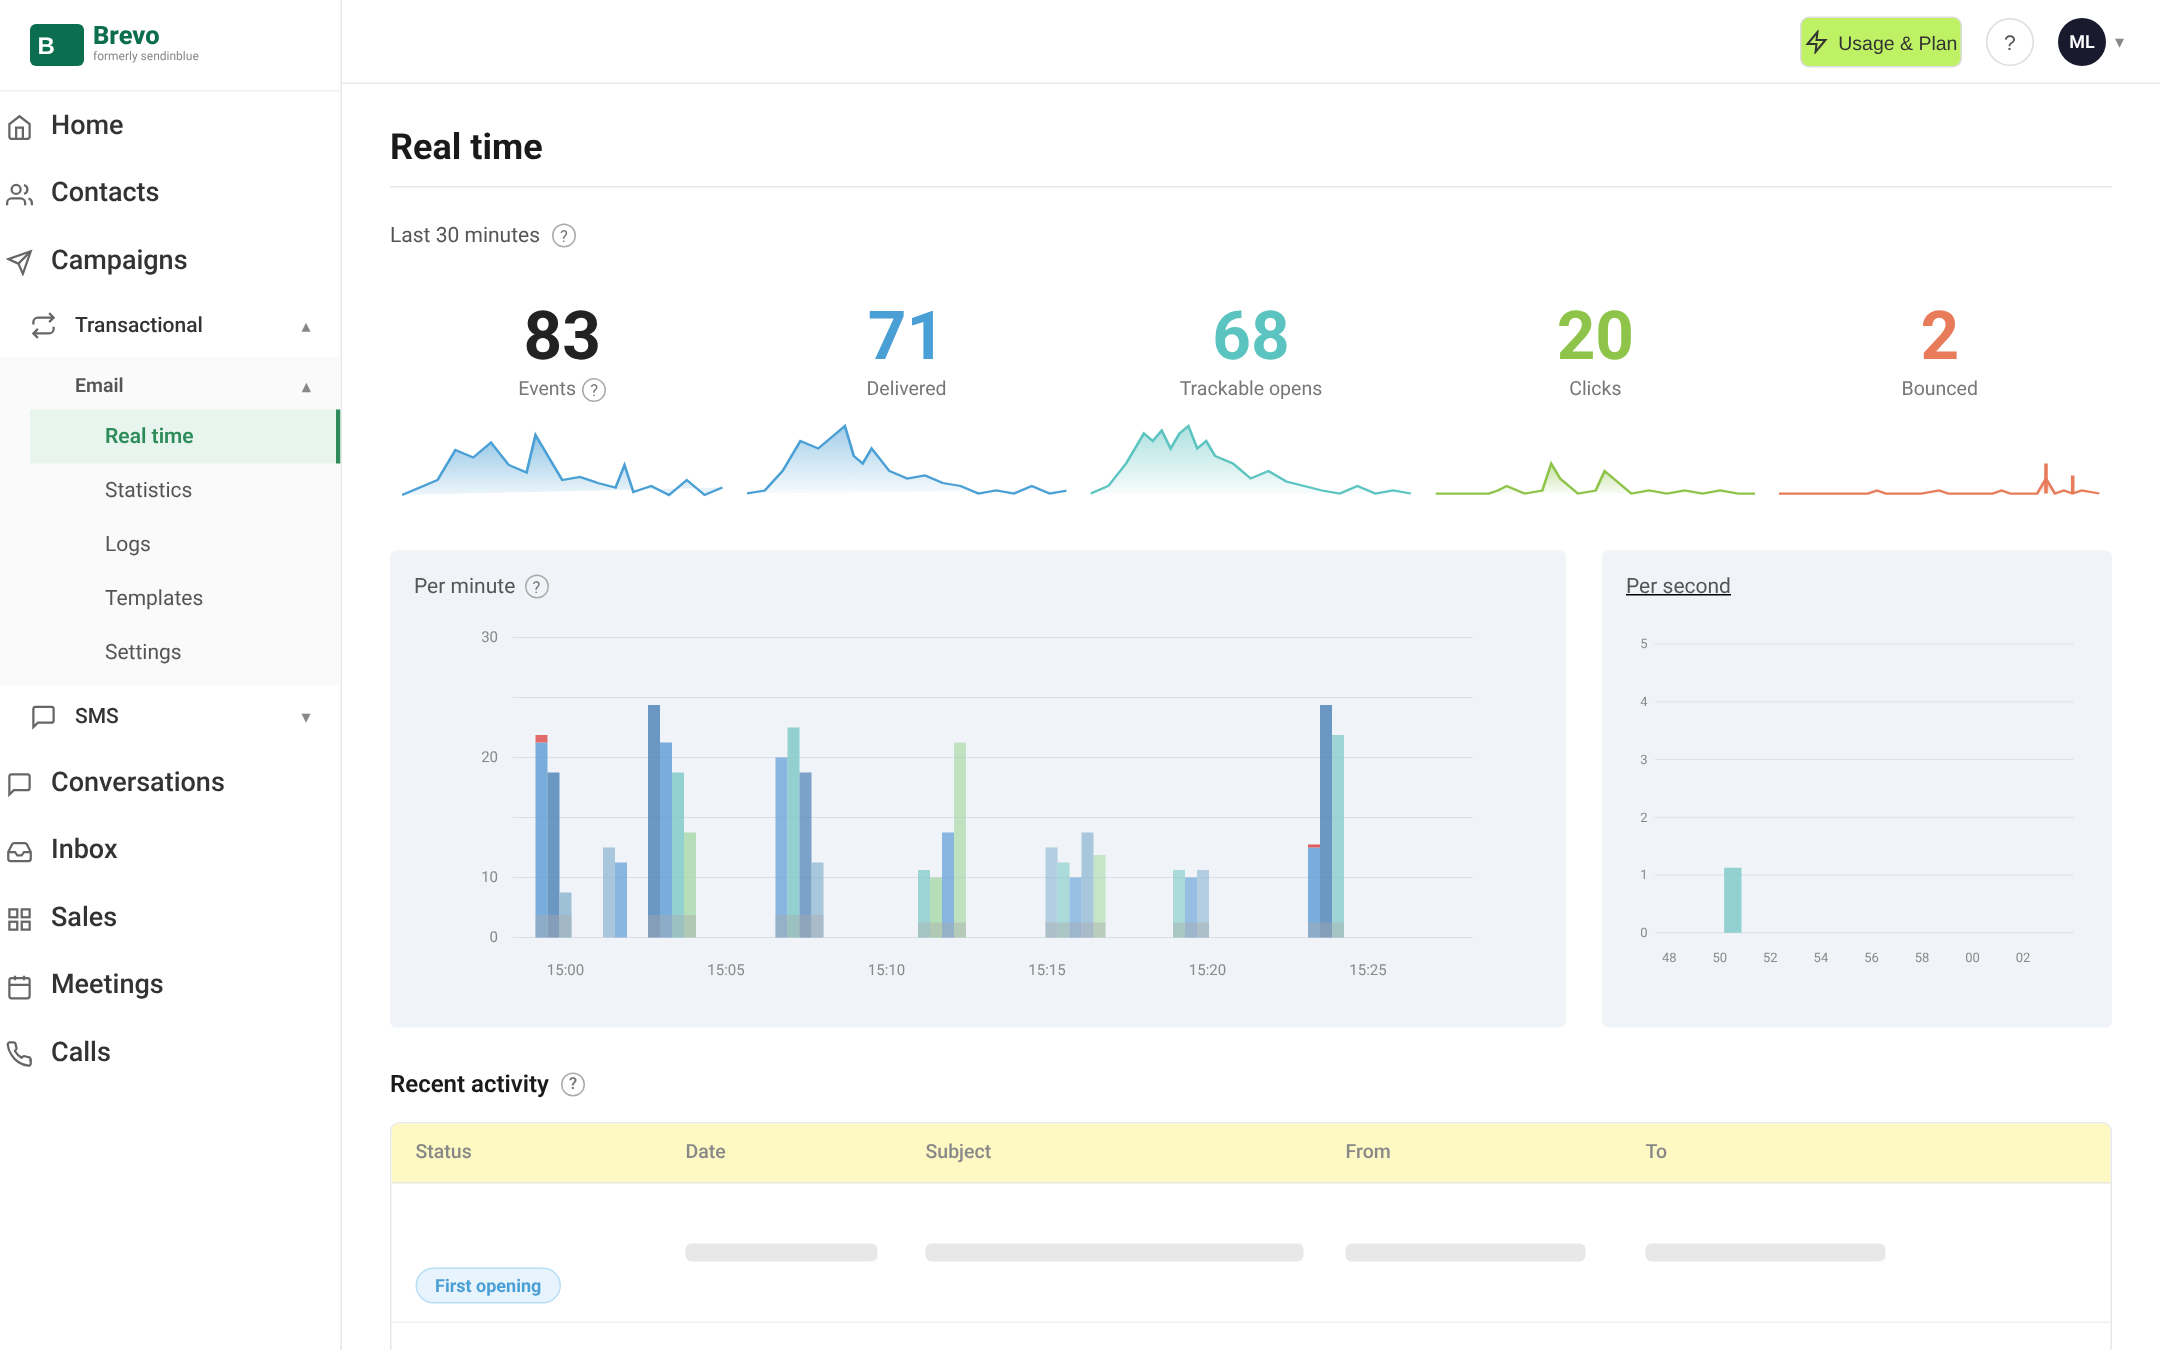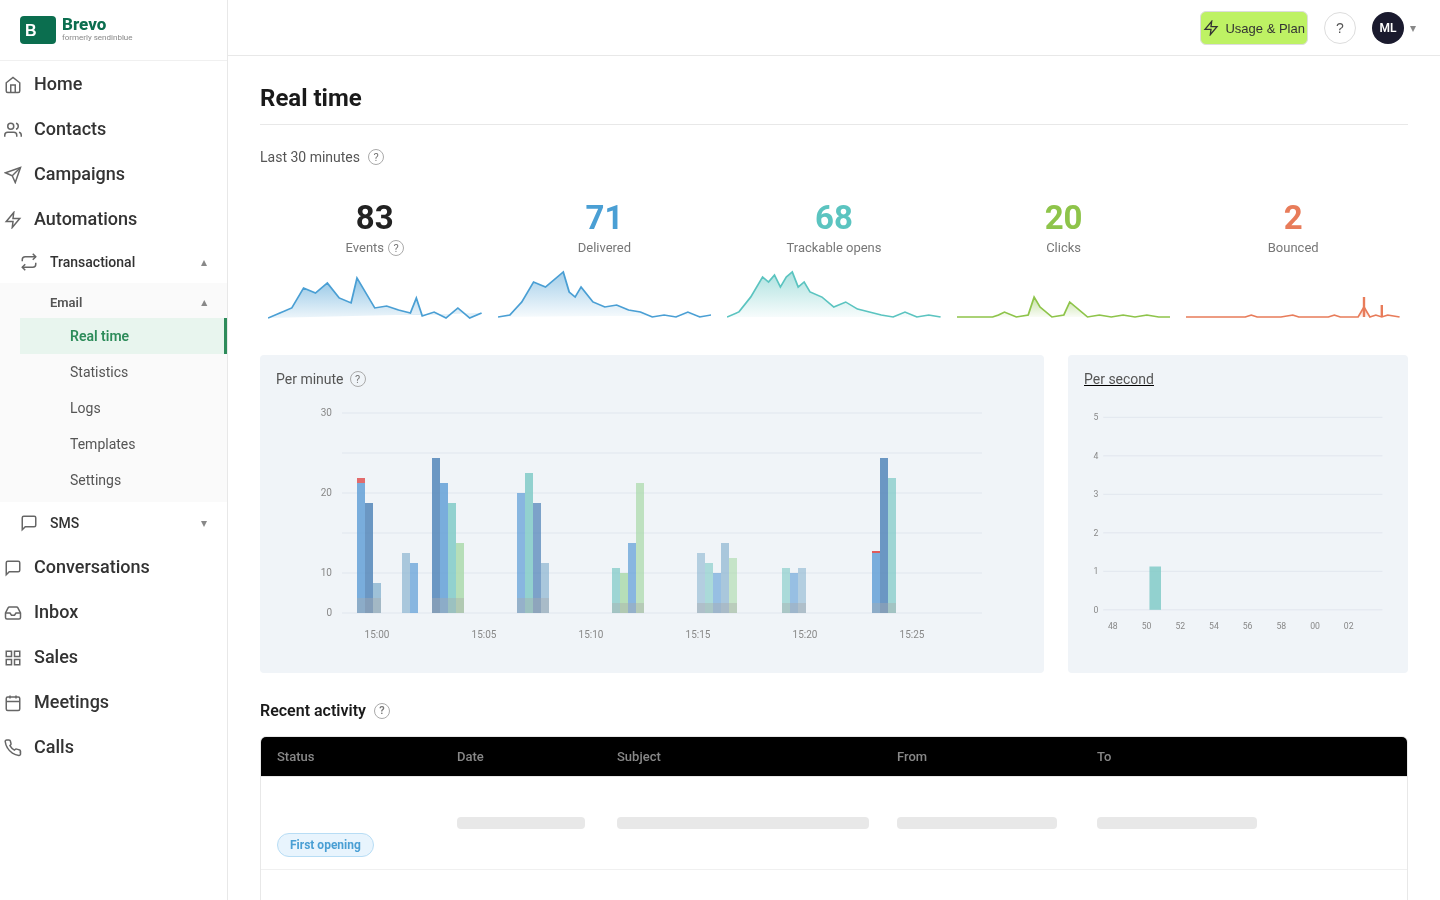--- a/index.html
+++ b/index.html
@@ -157,21 +157,21 @@
       margin-bottom: 32px;
     }
     .stat-card {
       flex: 1;
       display: flex;
       flex-direction: column;
       align-items: center;
       padding: 16px 8px 0;
     }
     .stat-value {
-      font-size: 33px;
+      font-size: 45px;
       font-weight: 700;
       line-height: 1;
       margin-bottom: 6px;
     }
     .stat-label {
       font-size: 13px;
       color: #777;
       margin-bottom: 12px;
       display: flex; align-items: flex-start; gap: 4px;
     }
@@ -220,21 +220,21 @@
       margin-bottom: 16px;
     }
     .table-wrapper {
       border: 1px solid #e8e8e8;
       border-radius: 6px;
       overflow: hidden;
     }
     .table-header {
       display: grid;
       grid-template-columns: 180px 160px 280px 200px 200px;
-      background: #000000;
+      background: #fef9c3;
       border-bottom: 1px solid #e8e8e8;
       padding: 12px 16px;
     }
     .table-header-cell {
       font-size: 13px;
       font-weight: 500;
       color: #888;
     }
     .table-row {
       display: grid;
@@ -305,26 +305,20 @@
     </div>
 
     <div class="nav-item">
       <svg class="nav-icon" viewBox="0 0 24 24" fill="none" stroke="currentColor" stroke-width="2">
           <line x1="22" y1="2" x2="11" y2="13"></line>
           <polygon points="22 2 15 22 11 13 2 9 22 2"></polygon>
         </svg>
       <span>Campaigns</span>
     </div>
 
-    <div class="nav-item">
-      <svg class="nav-icon" viewBox="0 0 24 24" fill="none" stroke="currentColor" stroke-width="2">
-          <polygon points="13 2 3 14 12 14 11 22 21 10 12 10 13 2"></polygon>
-        </svg>
-      <span>Automations</span>
-    </div>
 
     <div class="nav-section-header">
       <div class="left">
         <svg class="nav-icon" viewBox="0 0 24 24" fill="none" stroke="currentColor" stroke-width="2">
             <polyline points="17 1 21 5 17 9"></polyline>
             <path d="M3 11V9a4 4 0 0 1 4-4h14"></path>
             <polyline points="7 23 3 19 7 15"></polyline>
             <path d="M21 13v2a4 4 0 0 1-4 4H3"></path>
           </svg>
         <span>Transactional</span>

